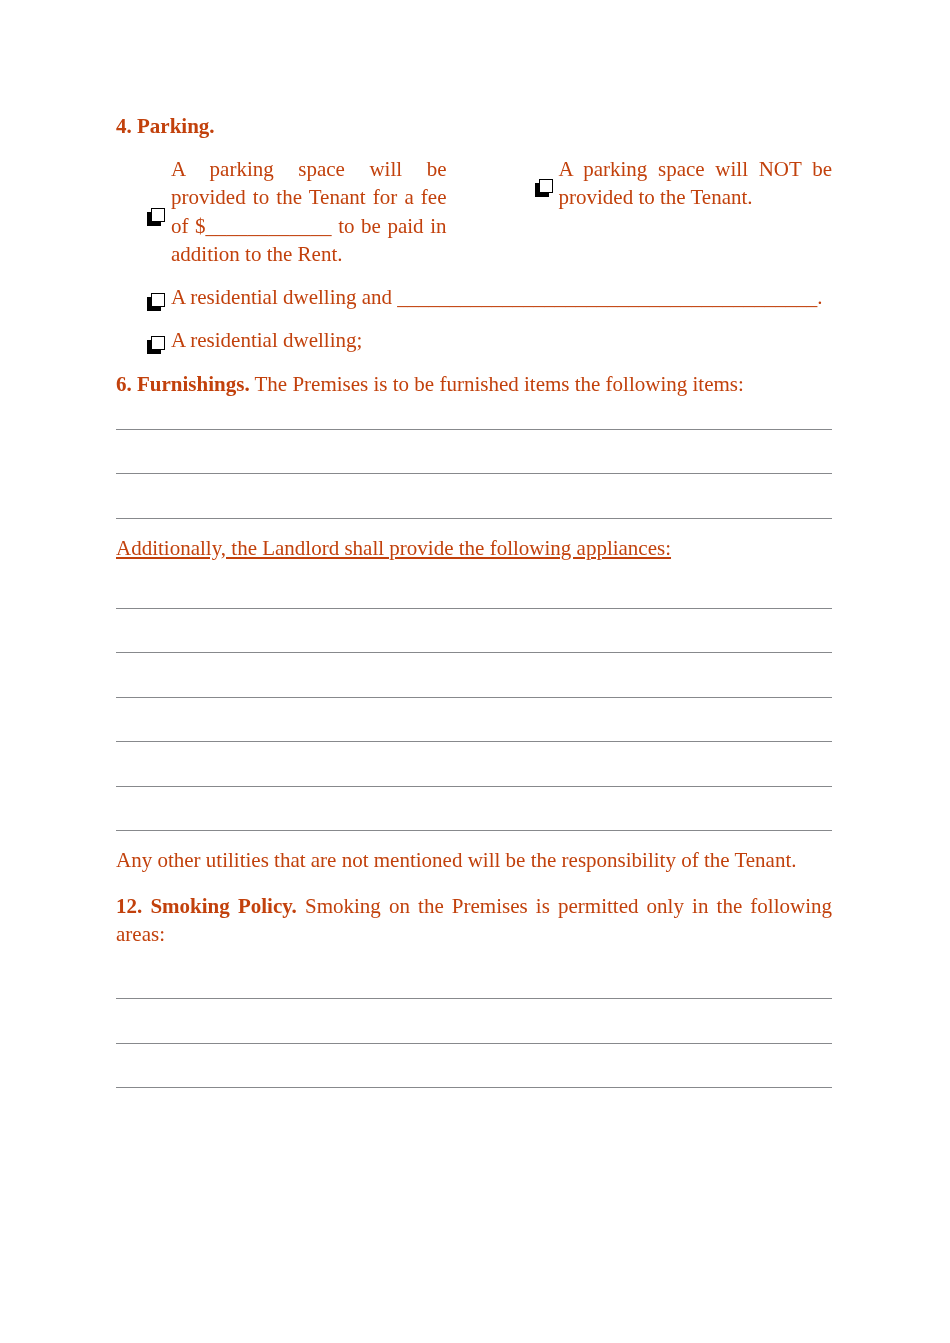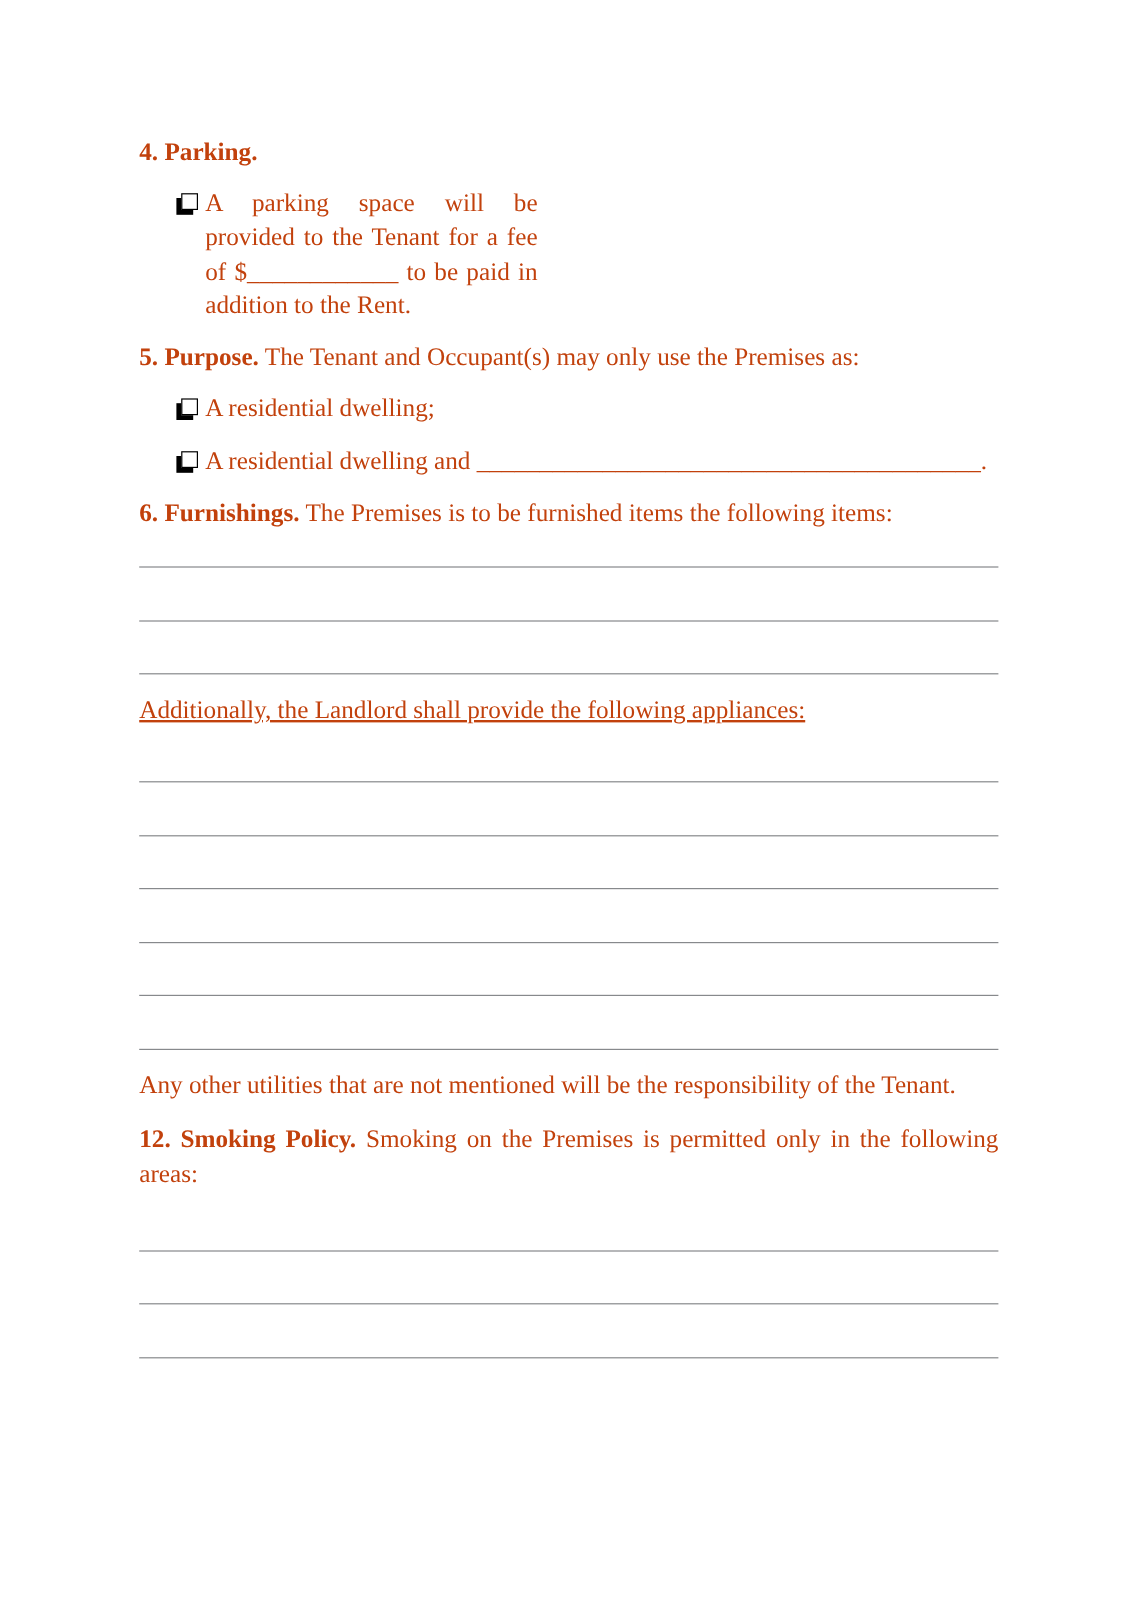--- a/index.html
+++ b/index.html
@@ -30,21 +30,21 @@
   .heading { margin: 0 0 14px 0; font-weight: bold; }
 
   
   .parking-grid { display: flex; margin-bottom: 14px; }
   .pcol1 { margin-left: 31px; width: 301px; }
   .pcol2 { margin-left: 88px; width: 299px; }
 
   
   .cb-row { margin-left: 31px; margin-bottom: 15px; }
 
-  .cb-item { display: flex; align-items: flex-start; }
+  .cb-item { display: flex; align-items: center; }
   .cb {
     flex: 0 0 auto;
     width: 12px;
     height: 12px;
     background: #ffffff;
     border: 1.7px solid #000000;
     box-shadow: -4px 4px 0 0 #000000;
     margin: 6px 6px 0 4px;
   }
   .cb-text { flex: 1; text-align: justify; }
@@ -74,38 +74,40 @@
 
     <div class="heading">4. Parking.</div>
 
     <div class="parking-grid">
       <div class="pcol1">
         <div class="cb-item">
           <span class="cb"></span>
           <span class="cb-text">A parking space will be provided to the Tenant for a fee of $____________ to be paid in addition to the Rent.</span>
         </div>
       </div>
+      <div class="pcol2">
+        <div class="cb-item">
+          <span class="cb"></span>
+          <span class="cb-text">A parking space will NOT be provided to the Tenant.</span>
+        </div>
+      </div>
     </div>
 
-    <div class="para" id="purpose-para">
-      <span class="b">5. Purpose.</span>
-      <span>The Tenant and Occupant(s) may only use the Premises as:</span>
+
+    <div class="cb-row">
+      <div class="cb-item">
+        <span class="cb"></span>
+        <span class="cb-text">A residential dwelling and ________________________________________.</span>
+      </div>
     </div>
 
     <div class="cb-row">
       <div class="cb-item">
         <span class="cb"></span>
         <span class="cb-text">A residential dwelling;</span>
-      </div>
-    </div>
-
-    <div class="cb-row">
-      <div class="cb-item">
-        <span class="cb"></span>
-        <span class="cb-text">A residential dwelling and ________________________________________.</span>
       </div>
     </div>
 
     <div class="para" id="furnishings-para">
       <span class="b">6. Furnishings.</span>
       <span>The Premises is to be furnished items the following items:</span>
     </div>
 
     <div class="line-group" id="group-furnishings">
       <div class="blank-line"></div>

